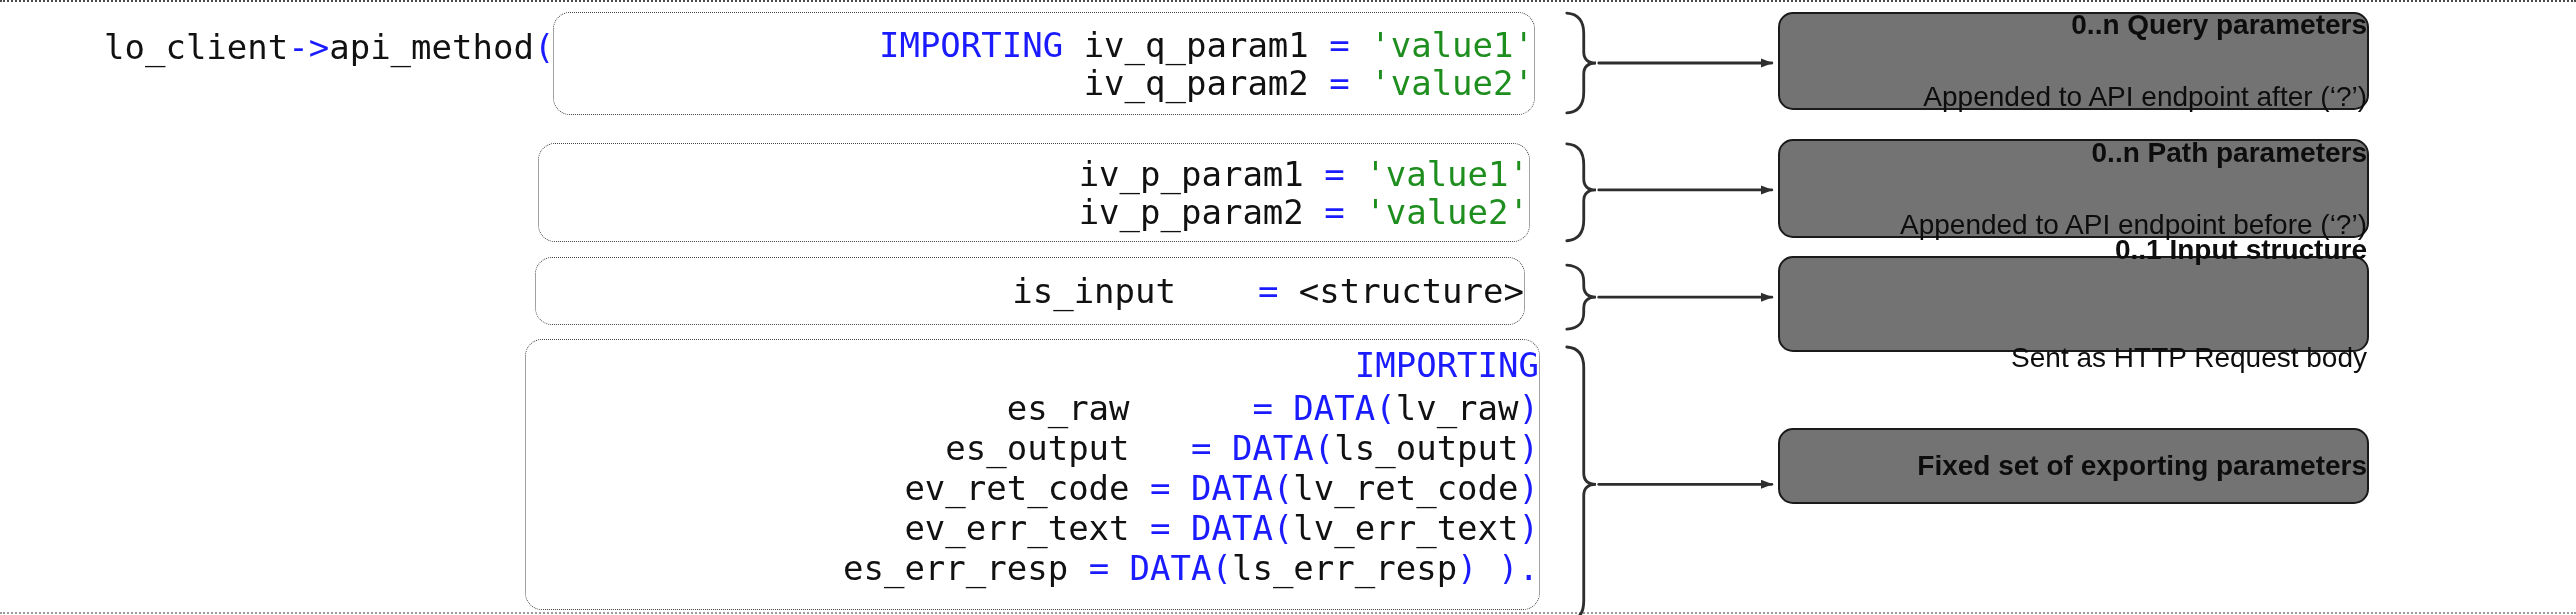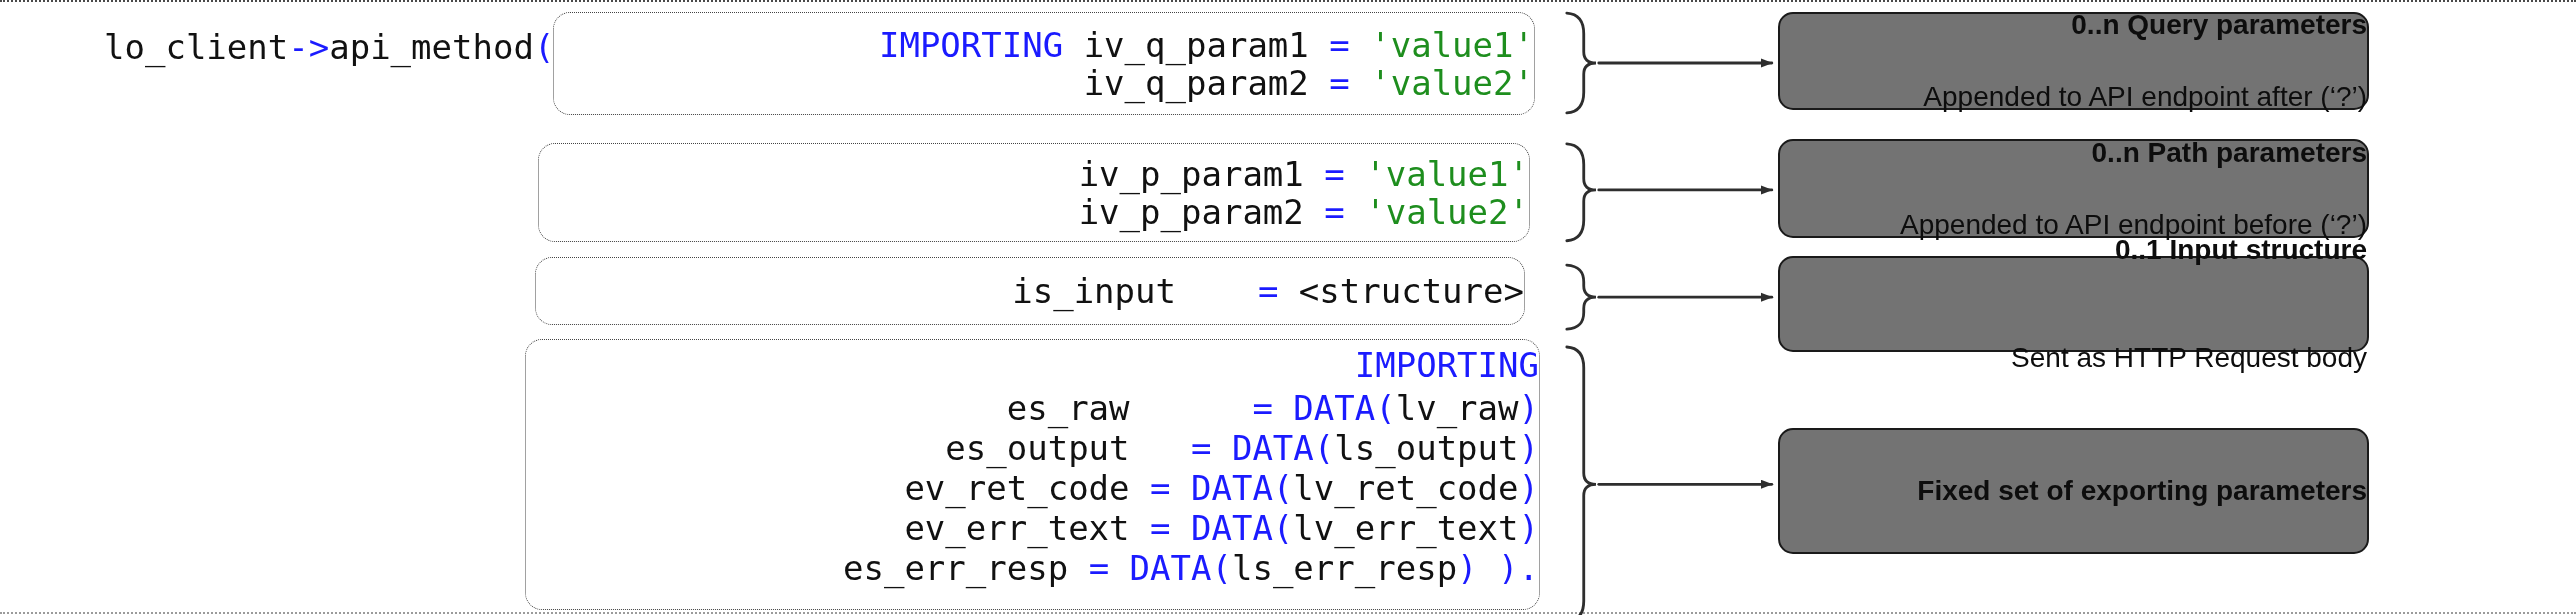--- a/index.html
+++ b/index.html
@@ -82,21 +82,21 @@
     flex-direction: column;
     justify-content: center;
     padding-left: 36px;
     color: #0d0d0d;
   }
   .callout .c-title    { font-weight: 700; font-size: 28px; line-height: 40px; }
   .callout .c-subtitle { font-weight: 400; font-size: 28px; line-height: 40px; margin-top: 32px; }
   #callout-query     { top: 12.2px;  height: 98px; }
   #callout-path      { top: 139px; height: 99px; }
   #callout-input     { top: 256px; height: 96px; gap: 36px; }
-  #callout-exporting { top: 428px; height: 126px; }
+  #callout-exporting { top: 428px; height: 76px; }
 </style>
 </head>
 <body>
 
 <div class="canvas">
 
   <div class="crop-line top"></div>
   <div class="crop-line bottom"></div>
 
   <div class="code code-prefix"><span class="plain">lo_client</span><span class="kw">-&gt;</span><span class="plain">api_method</span><span class="kw">(</span></div>

